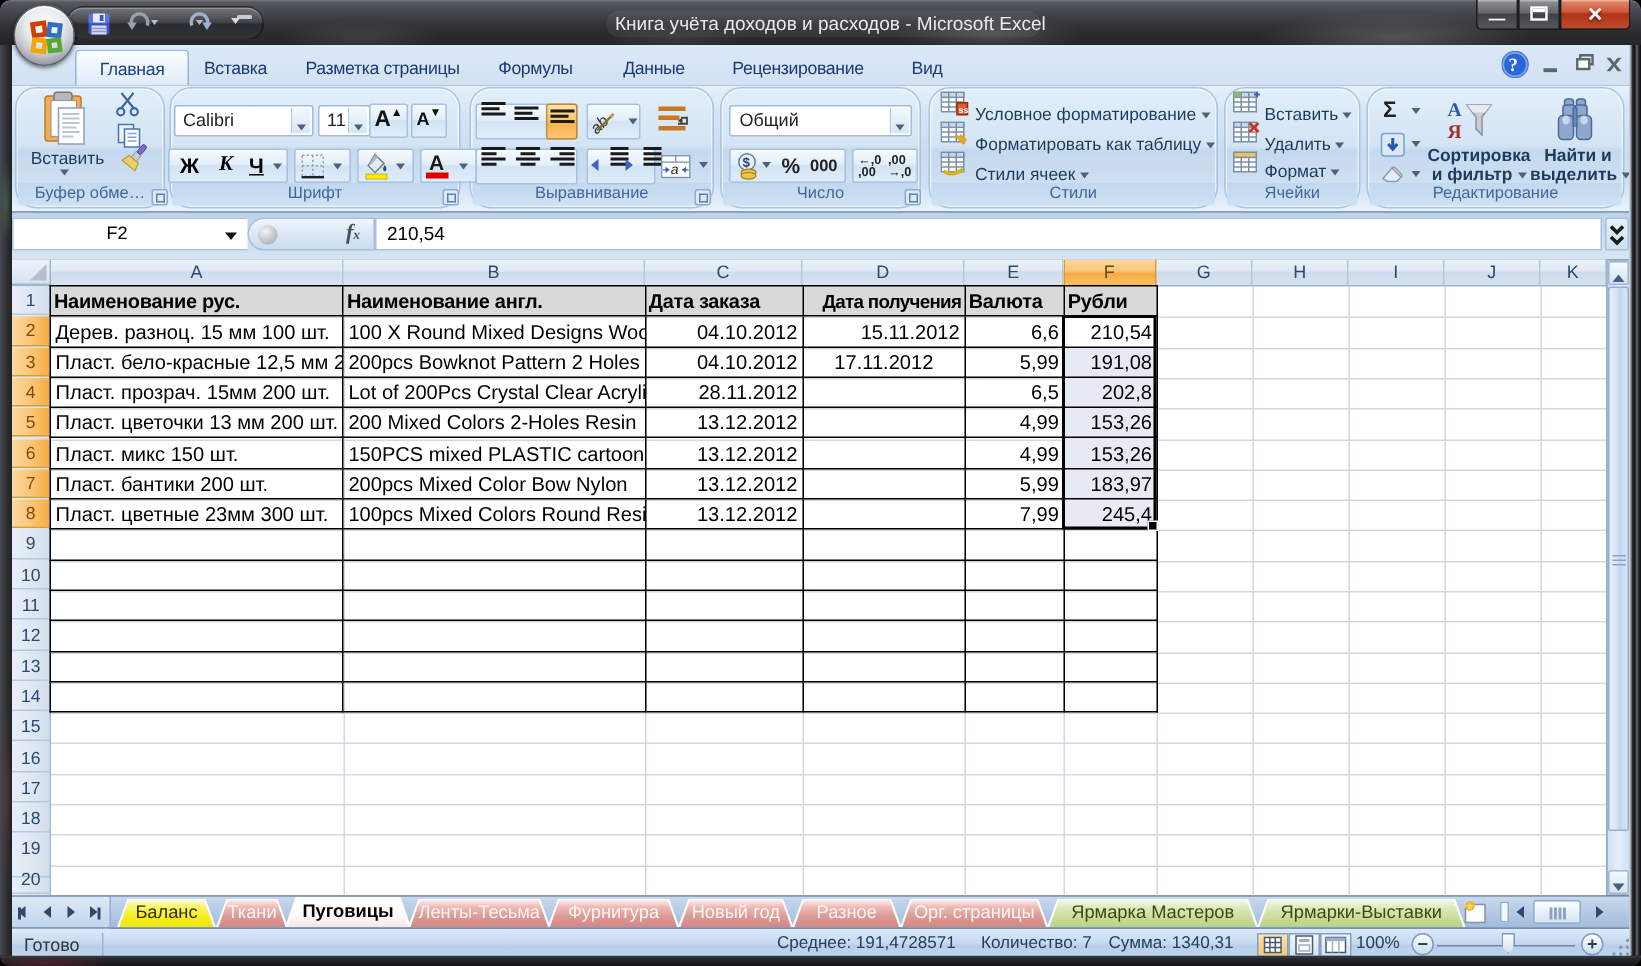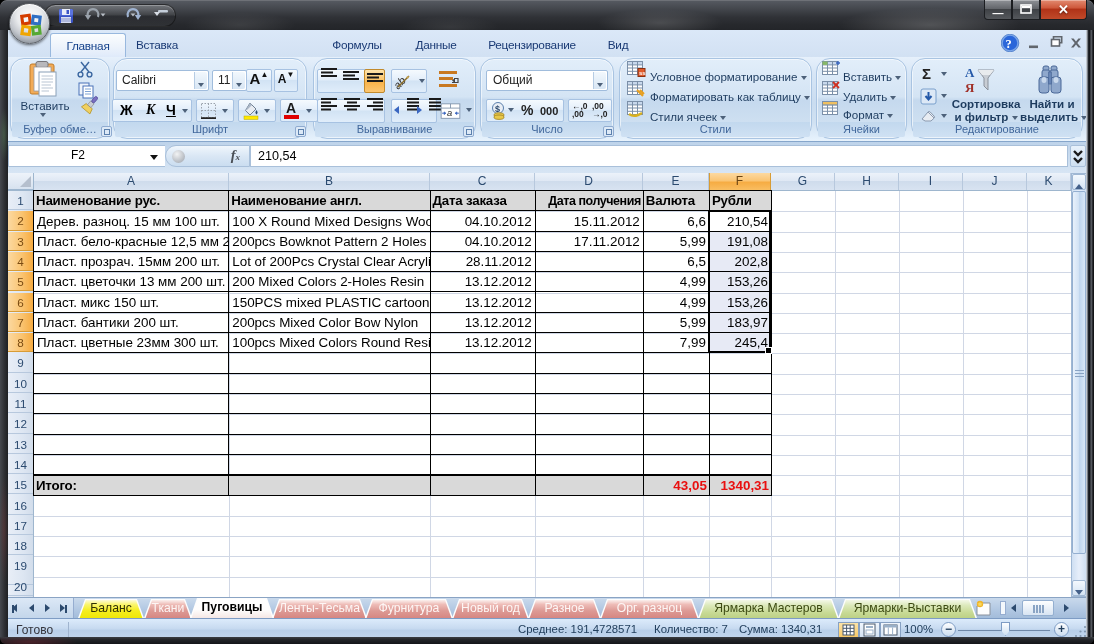--- a/index.html
+++ b/index.html
@@ -185,33 +185,35 @@
 <div class="orb">
       <svg width="41" height="41" viewBox="0 0 41 41" style="position:absolute;left:0;top:0">
 <g fill="none" stroke-width="3.1">
 <rect x="12.2" y="11.8" width="7.6" height="7.6" stroke="#d43d00" transform="rotate(-8 16 15.6)"></rect>
 <rect x="22.8" y="12.6" width="7" height="7" stroke="#2f6fc4" transform="rotate(7 26.3 16.1)"></rect>
 <rect x="12.4" y="22.8" width="7.3" height="7.3" stroke="#f0a500" transform="rotate(8 16 26.4)"></rect>
 <rect x="23 " y="22.9" width="6.7" height="6.7" stroke="#56a934" transform="rotate(-7 26.3 26.2)"></rect>
 </g>
       </svg>
     </div>
+<div class="titletxt">Книга учёта доходов и расходов  -  Microsoft Excel</div>
 <div class="winbtn btn-min">
       <span style="font-size:11px;line-height:26px">—</span>
     </div>
 <div class="winbtn btn-max"><svg width="26" height="18" viewBox="0 0 26 18">
         <rect x="8" y="5" width="10" height="8" fill="none" stroke="#fff" stroke-width="1.6"></rect>
         <rect x="9" y="6" width="8" height="2" fill="#fff"></rect>
       </svg></div>
 <div class="winbtn btn-close">
       <span style="font-size:13px;line-height:19px;text-shadow:0 1px 2px rgba(0,0,0,.5)">✕</span>
     </div>
 <div class="tabrow"></div>
 <div class="rtab active" style="left:50px;top:33px;width:76px">Главная</div>
 <div class="rtab" style="left:126px;top:33px;width:62px">Вставка</div>
+<div class="rtab" style="left:196px;top:33px;width:118px">Разметка страницы</div>
 <div class="rtab" style="left:322px;top:33px;width:70px">Формулы</div>
 <div class="rtab" style="left:404px;top:33px;width:64px">Данные</div>
 <div class="rtab" style="left:476px;top:33px;width:112px">Рецензирование</div>
 <div class="rtab" style="left:596px;top:33px;width:44px">Вид</div>
 <div class="ribbon"></div>
 <svg class="abs" style="left:1001px;top:34px" width="86px" height="18" viewBox="0 0 86 18">
 <circle cx="9" cy="9" r="8" fill="#2a66d9"></circle>
 <circle cx="9" cy="9" r="8" fill="none" stroke="#7aa5e8" stroke-width="1.6"></circle>
 <circle cx="9" cy="9" r="8.8" fill="none" stroke="#4a7ac8" stroke-width="0.8"></circle>
 <text x="4.6" y="13.6" font-size="12.5" font-weight="bold" fill="#fff" font-family="Liberation Serif">?</text>
@@ -632,21 +634,21 @@
               <td style="width:201px;">100 X Round Mixed Designs Wooden</td>
               <td class="num" style="width:105px;">04.10.2012</td>
               <td class="num" style="width:108px;">15.11.2012</td>
               <td class="num" style="width:66px;">6,6</td>
               <td class="num" style="width:62px;">210,54</td>
             </tr>
             <tr style="height:20px">
               <td style="width:195px;">Пласт. бело-красные 12,5 мм 200 шт.</td>
               <td style="width:201px;">200pcs Bowknot Pattern 2 Holes</td>
               <td class="num" style="width:105px;">04.10.2012</td>
-              <td class="num" style="width:108px;">17.11.2012</td>
+              <td class="num" style="width:108px;text-align:center;">17.11.2012</td>
               <td class="num" style="width:66px;">5,99</td>
               <td class="num lav" style="width:62px;">191,08</td>
             </tr>
             <tr style="height:20px">
               <td style="width:195px;">Пласт. прозрач. 15мм 200 шт.</td>
               <td style="width:201px;">Lot of 200Pcs Crystal Clear Acrylic</td>
               <td class="num" style="width:105px;">28.11.2012</td>
               <td class="num" style="width:108px;"></td>
               <td class="num" style="width:66px;">6,5</td>
               <td class="num lav" style="width:62px;">202,8</td>
@@ -723,28 +725,20 @@
               <td style="width:66px;"></td>
               <td style="width:62px;"></td>
             </tr>
             <tr style="height:20px">
               <td style="width:195px;"></td>
               <td style="width:201px;"></td>
               <td style="width:105px;"></td>
               <td style="width:108px;"></td>
               <td style="width:66px;"></td>
               <td style="width:62px;"></td>
-            </tr>
-            <tr style="height:21px">
-              <td class="gray" style="width:195px;border-top:2px solid #000;">Итого:</td>
-              <td class="gray" style="width:201px;border-top:2px solid #000;"></td>
-              <td class="gray" style="width:105px;border-top:2px solid #000;"></td>
-              <td class="gray" style="width:108px;border-top:2px solid #000;"></td>
-              <td class="gray num red" style="width:66px;border-top:2px solid #000;">43,05</td>
-              <td class="gray num red" style="width:62px;border-top:2px solid #000;">1340,31</td>
             </tr>
           </tbody>
         </table>
 <div class="selbox" style="left:674px;top:19px;width:63px;height:143px"></div>
 </div>
 </div>
 <div class="vsb">
 <div class="btn" style="top:0"><span class="tri-u" style="margin:5px 0 0 2px"></span></div>
 <div class="thumb">
         <div style="position:absolute;left:2px;top:178px;width:9px;height:1px;background:#8aa4c4;box-shadow:0 3px 0 #8aa4c4,0 6px 0 #8aa4c4"></div>
@@ -783,21 +777,21 @@
 <div class="stab pink" style="left:357px;width:88px">
         <div class="f">Фурнитура</div>
       </div>
 <div class="stab pink" style="left:444px;width:77px">
         <div class="f">Новый год</div>
       </div>
 <div class="stab pink" style="left:520px;width:73px">
         <div class="f">Разное</div>
       </div>
 <div class="stab pink" style="left:592px;width:99px">
-        <div class="f">Орг. разноц</div>
+        <div class="f">Орг. страницы</div>
       </div>
 <div class="stab green" style="left:690px;width:141px">
         <div class="f">Ярмарка Мастеров</div>
       </div>
 <div class="stab green" style="left:830px;width:139px">
         <div class="f">Ярмарки-Выставки</div>
       </div>
 <svg class="abs" style="left:966px;top:2px" width="24" height="17" viewBox="0 0 24 17">
 <path d="M6 3 l10 0 0 12 -13 0 0-9 z" fill="#fdfdfd" stroke="#8a919c"></path>
 <path d="M6 3 l0 3 -3 0 z" fill="#d8dde4" stroke="#8a919c" stroke-width="0.8"></path>

